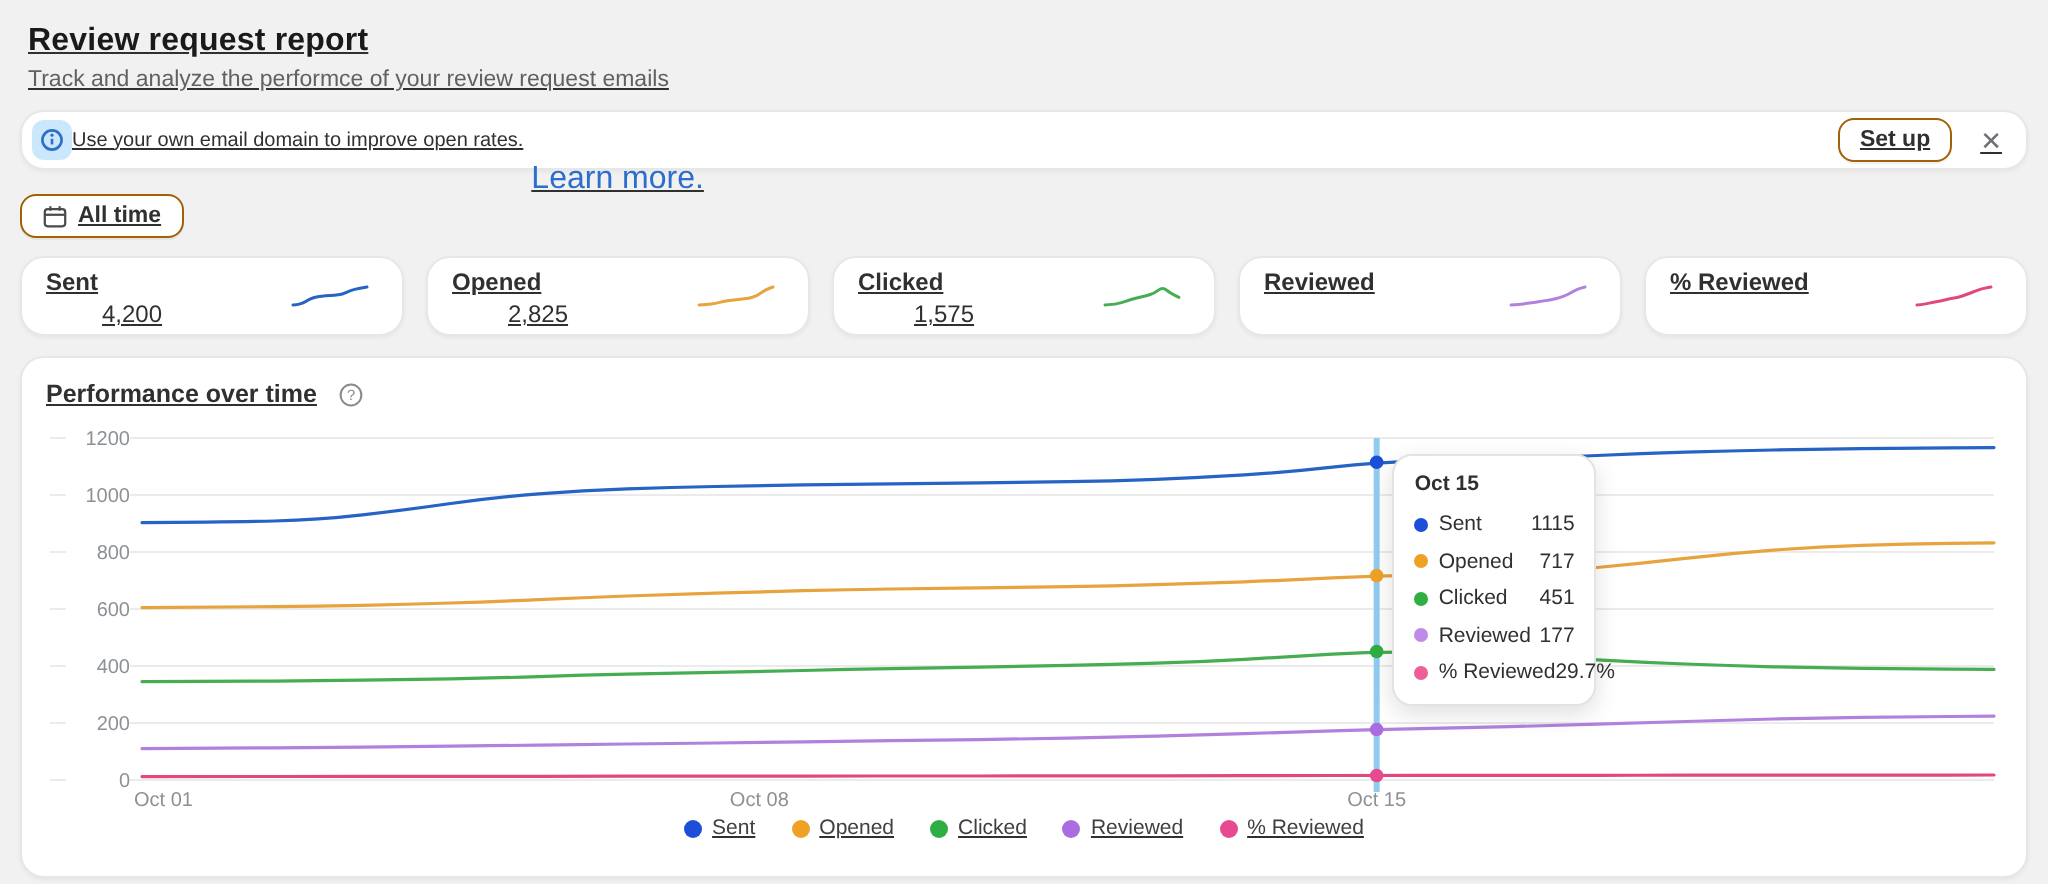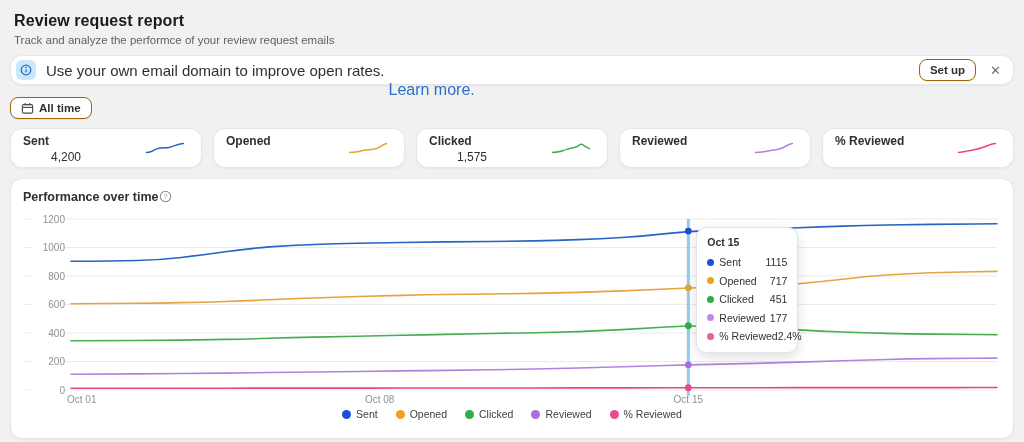--- a/index.html
+++ b/index.html
@@ -2,21 +2,21 @@
 <html><head>
 <meta charset="utf-8">
 <style>
   * { margin:0; padding:0; box-sizing:border-box; }
   html,body { width:1024px; height:442px; overflow:hidden; }
   body {
     background:#f1f1f1;
     font-family:"Liberation Sans", "DejaVu Sans", sans-serif;
     color:#303030;
   }
-  .page { padding:12px 10px 0 10px; }
+  .page { padding:12px 10px 0 10px;text-decoration:underline; }
 
   
   .page-header { padding:0 4px; margin-bottom:9px; }
   .page-title { font-size:16px; font-weight:700; color:#1a1a1a; letter-spacing:.1px; }
   .page-subtitle { font-size:11.5px; color:#616161; margin-top:4px; }
 
   .card {
     background:#fff;
     border:1px solid #e7e7e7;
     border-radius:12px;
@@ -26,21 +26,21 @@
   
   .banner {
     display:flex; align-items:center;
     height:30px; padding:0 8px 0 5px; margin-bottom:12px;
   }
   .banner-icon {
     width:20px; height:20px; border-radius:6px;
     background:#cbe7fb; display:flex; align-items:center; justify-content:center;
     flex:0 0 auto;
   }
-  .banner-text { font-size:15px; margin-left:10px; color:#303030; }
+  .banner-text { font-size:10px; color:#303030; }
   .banner-link { color:#2c6ecb; text-decoration:none; margin-left:4px; cursor:pointer;margin-top:40px; }
   .banner-spacer { flex:1; }
   .btn {
     display:inline-flex; align-items:center; gap:5px;
     background:#fff; border:1px solid #a16207; border-radius:8px;
     height:22px; padding:0 10px; font-size:11.5px; font-weight:600; color:#303030;
     box-shadow:0 1px 0 rgba(0,0,0,.05); cursor:pointer; white-space:nowrap;
   }
   .banner-close {
     margin-left:10px; color:#6d7175; font-size:13px; line-height:1;
@@ -53,21 +53,21 @@
 
   
   .cards-row { display:flex; gap:11px; margin-bottom:10px; }
   .metric-card { flex:1; height:40px; padding:5px 12px; position:relative; }
   .metric-label { font-size:12px; font-weight:650; color:#303030; }
   .metric-value { font-size:12px; color:#303030; margin-top:2px;margin-left:28px; }
   .metric-spark { position:absolute; right:14px; top:50%; transform:translateY(-50%); }
 
   
   .chart-card { height:261px; padding:11px 12px 6px 12px; }
-  .chart-title-row { display:flex; gap:1px; margin-bottom:3px; }
+  .chart-title-row { display:flex; align-items:center; gap:11px; margin-bottom:3px; }
   .chart-title { font-size:12.5px; font-weight:650; color:#303030; }
   .chart-wrap { position:relative; }
   #chart-svg { display:block; }
   .axis-text { font-size:10px; fill:#8c9196; }
 
   
   .tooltip {
     position:absolute; width:102px;
     background:#fff; border:1px solid #e3e3e3; border-radius:10px;
     box-shadow:0 4px 12px rgba(0,0,0,.13);
@@ -128,20 +128,21 @@
   <div class="cards-row">
     <div class="card metric-card">
       <div class="metric-label">Sent</div>
       <div class="metric-value">4,200</div>
       <svg class="metric-spark" width="44" height="16">
           <path d="M3.5 12.5 Q7.6 12.2 9.649999999999999 10.85 Q11.7 9.5 13.75 8.9 Q15.8 8.3 17.85 8.100000000000001 Q19.9 7.9 22 7.800000000000001 Q24.1 7.7 26.15 7.4 Q28.2 7.1 30.25 6.15 Q32.3 5.2 34.349999999999994 4.7 Q36.4 4.2 38.45 3.85 L40.5 3.5" fill="none" stroke="#2563c4" stroke-width="1.5" stroke-linecap="round"></path>
         </svg>
     </div>
     <div class="card metric-card">
       <div class="metric-label">Opened</div>
+      <div class="metric-value">2,825</div>
       <svg class="metric-spark" width="44" height="16">
           <path d="M3.5 12.5 Q7.6 12.3 9.649999999999999 12 Q11.7 11.7 13.75 11.2 Q15.8 10.7 17.85 10.35 Q19.9 10 22 9.85 Q24.1 9.7 26.15 9.399999999999999 Q28.2 9.1 30.25 8.6 Q32.3 8.1 34.349999999999994 6.55 Q36.4 5 38.45 4.25 L40.5 3.5" fill="none" stroke="#e7a33e" stroke-width="1.5" stroke-linecap="round"></path>
         </svg>
     </div>
     <div class="card metric-card">
       <div class="metric-label">Clicked</div>
       <div class="metric-value">1,575</div>
       <svg class="metric-spark" width="44" height="16">
           <path d="M3.5 12.5 Q7.6 12.2 9.649999999999999 11.8 Q11.7 11.4 13.75 10.7 Q15.8 10 17.85 9.4 Q19.9 8.8 22 8.350000000000001 Q24.1 7.9 26.15 7.25 Q28.2 6.6 30.25 5.05 Q32.3 3.5 34.349999999999994 5.1 Q36.4 6.7 38.45 7.699999999999999 L40.5 8.7" fill="none" stroke="#47ad52" stroke-width="1.5" stroke-linecap="round"></path>
         </svg>
@@ -227,21 +228,21 @@
               <span class="tooltip-val">451</span>
             </div>
             <div class="tooltip-row">
               <span class="tooltip-dot" style="background: rgb(192, 138, 232);"></span>
               <span class="tooltip-name">Reviewed</span>
               <span class="tooltip-val">177</span>
             </div>
             <div class="tooltip-row">
               <span class="tooltip-dot" style="background: rgb(238, 95, 151);"></span>
               <span class="tooltip-name">% Reviewed</span>
-              <span class="tooltip-val">2.4%</span>
+              <span class="tooltip-val">29.7%</span>
             </div>
           </div>
       </div>
     </div>
     <div class="legend" id="legend">
         <span class="legend-item">
           <span class="legend-dot" style="background: rgb(29, 78, 216);"></span>
           <span class="legend-label">Sent</span>
         </span>
         <span class="legend-item">

